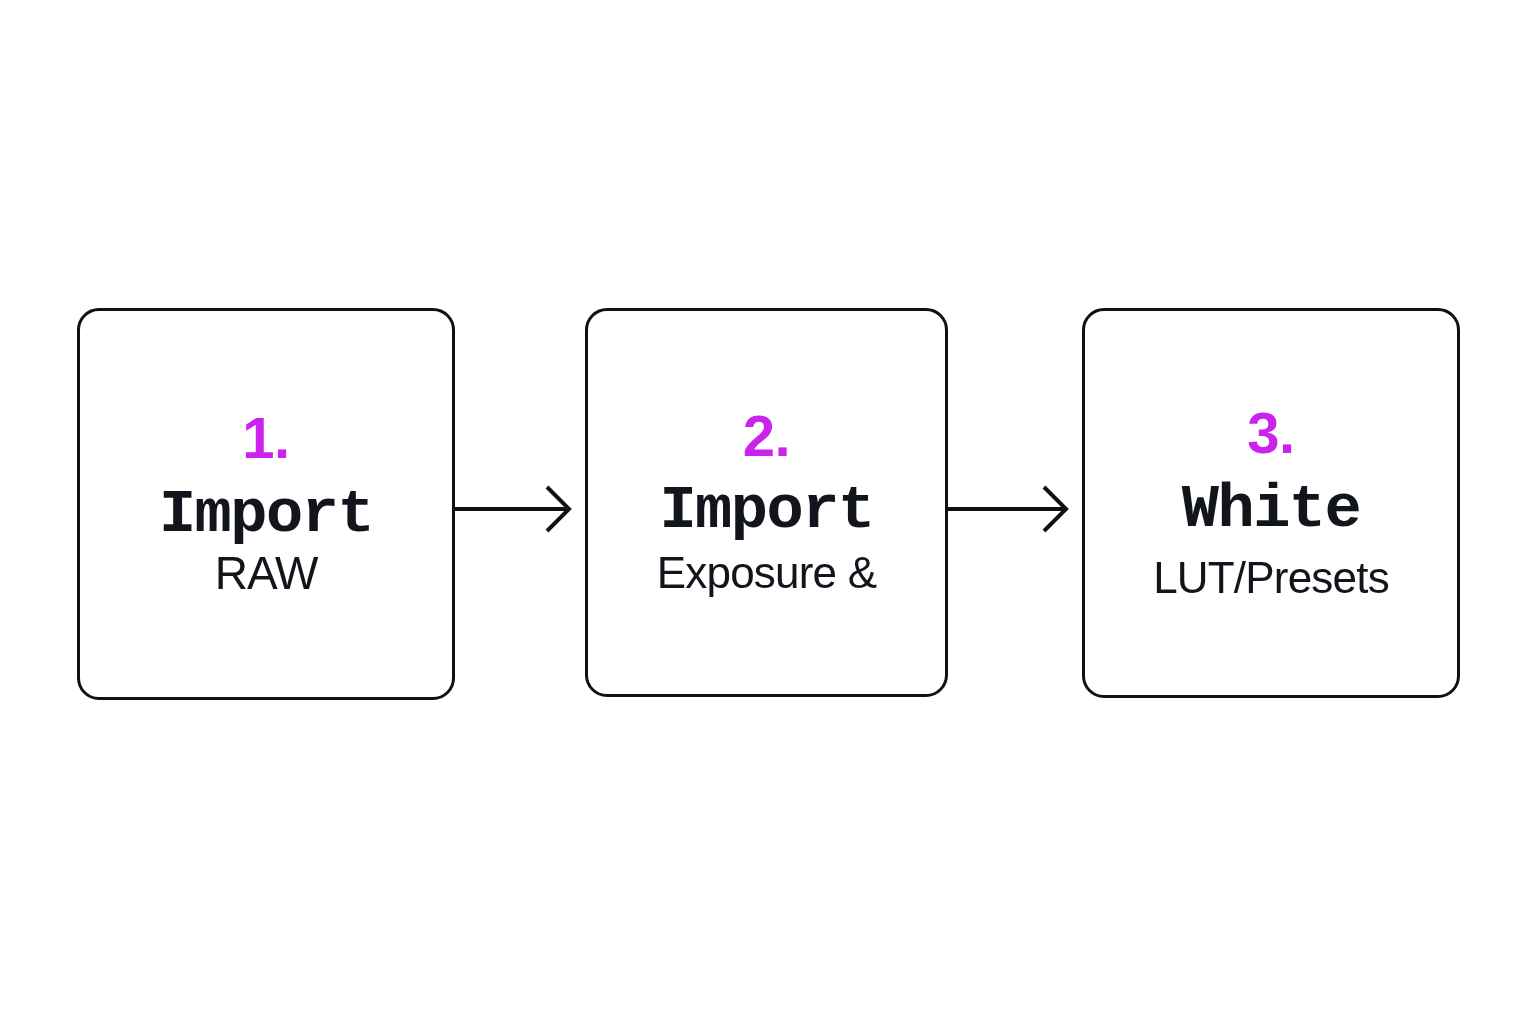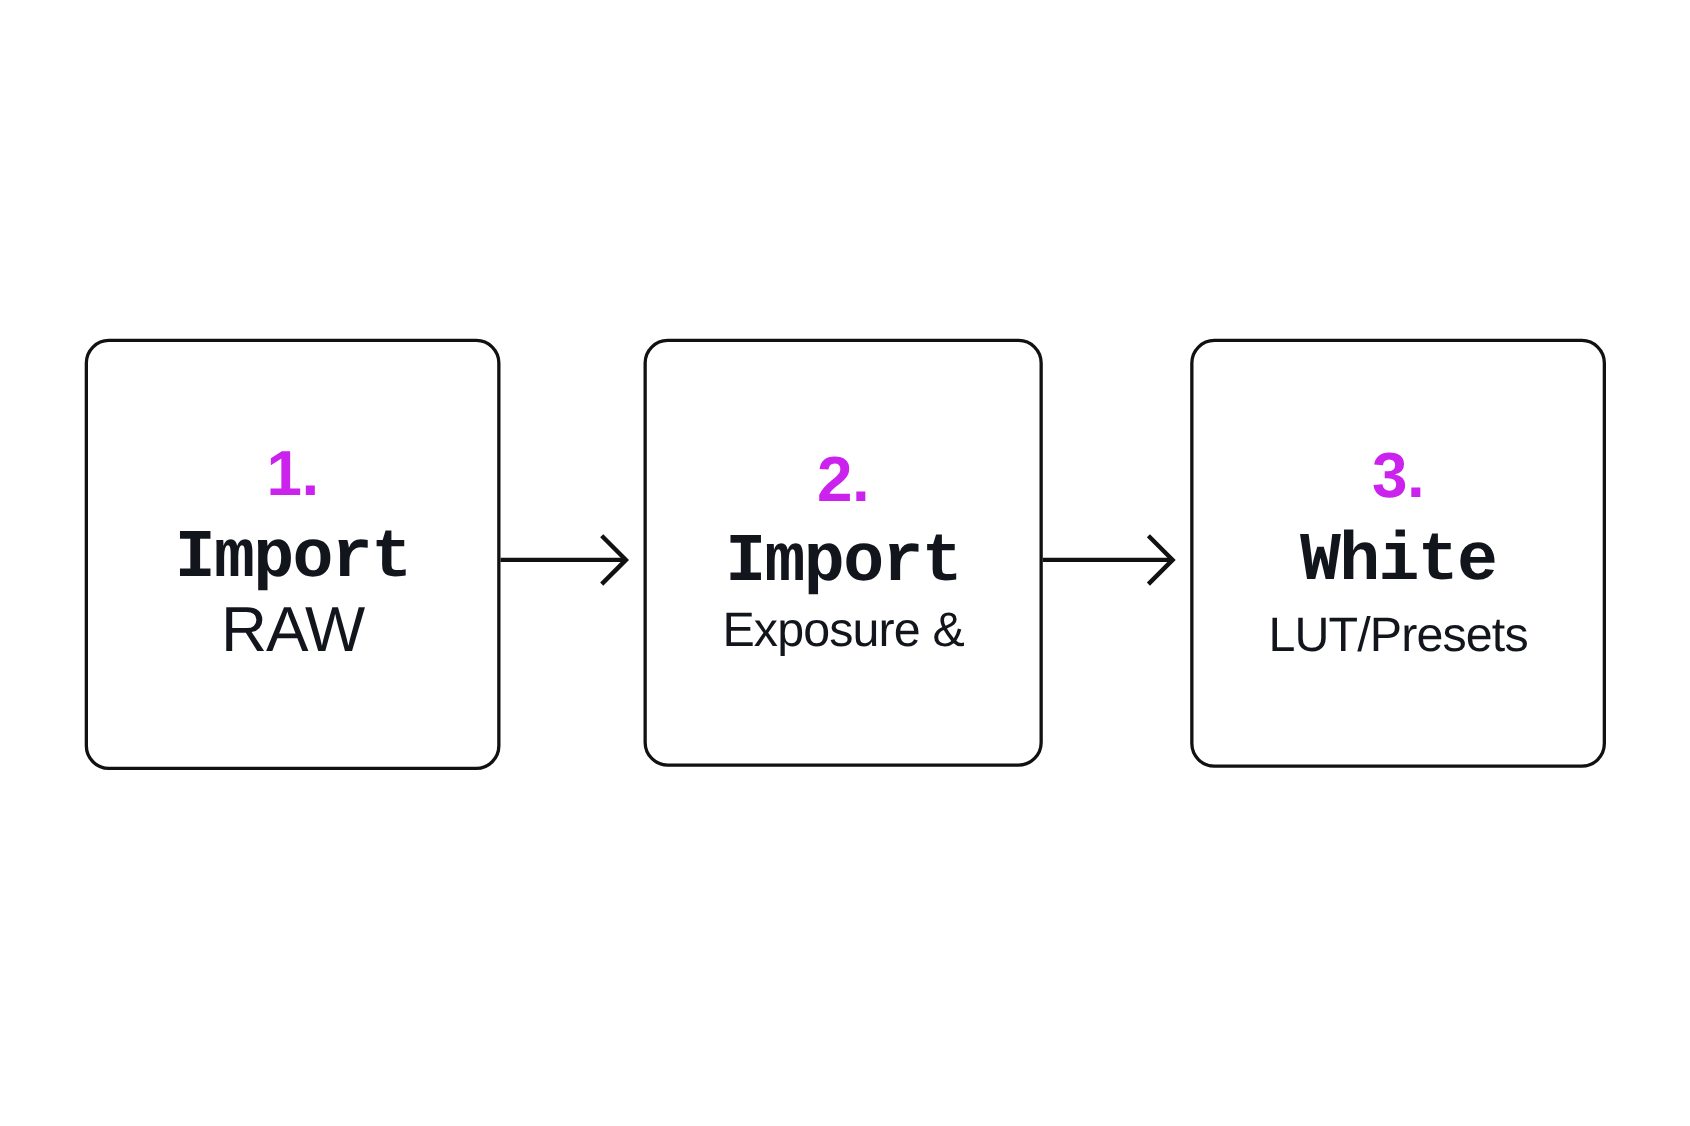--- a/index.html
+++ b/index.html
@@ -73,21 +73,21 @@
   .step-sub {
     color: #12161c;
     font-size: 44px;
     font-weight: 400;
     line-height: 1.12;
     letter-spacing: -0.8px;
     margin-top: 4px;
   }
 
   
-  .step-box.b1 .step-sub { font-size: 58px; font-weight: 500; letter-spacing: -1px; margin-top: 2px; }
+  .step-box.b1 .step-sub { font-size: 46px; font-weight: 500; letter-spacing: -1px; margin-top: 2px; }
   .step-box.b2 .step-num { margin-bottom: 14px; }
   .step-box.b2 .step-sub { margin-top: 6px; }
   .step-box.b3 .step-sub { margin-top: 12px; }
 
   
   .arrow {
     position: absolute;
     top: 178px;   
     height: 46px;
   }

